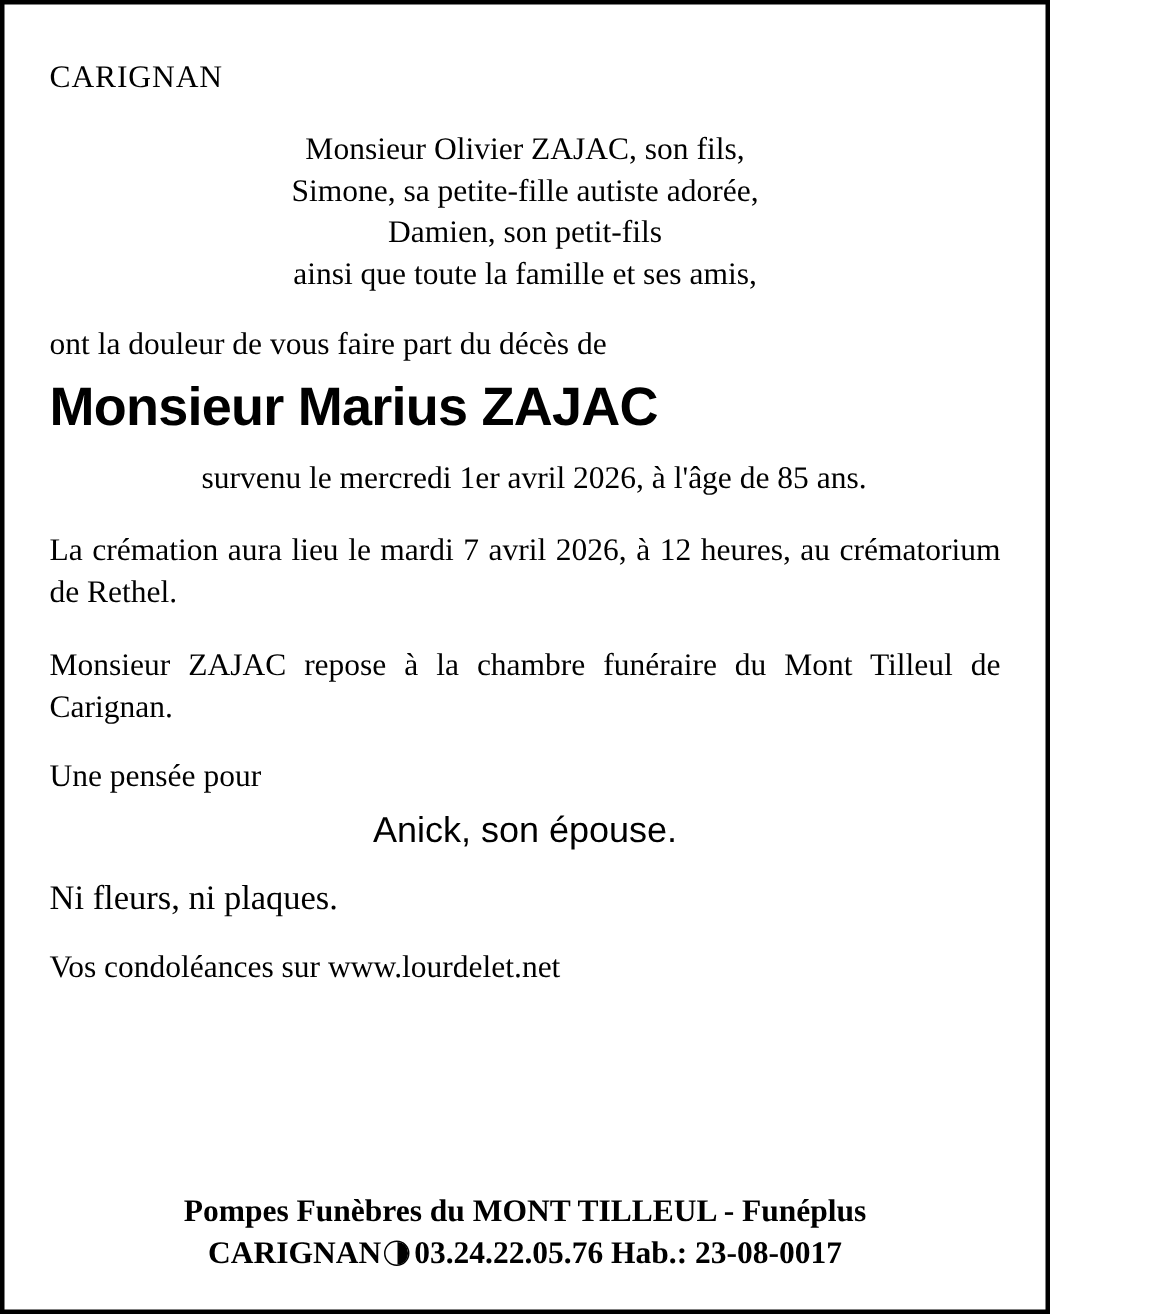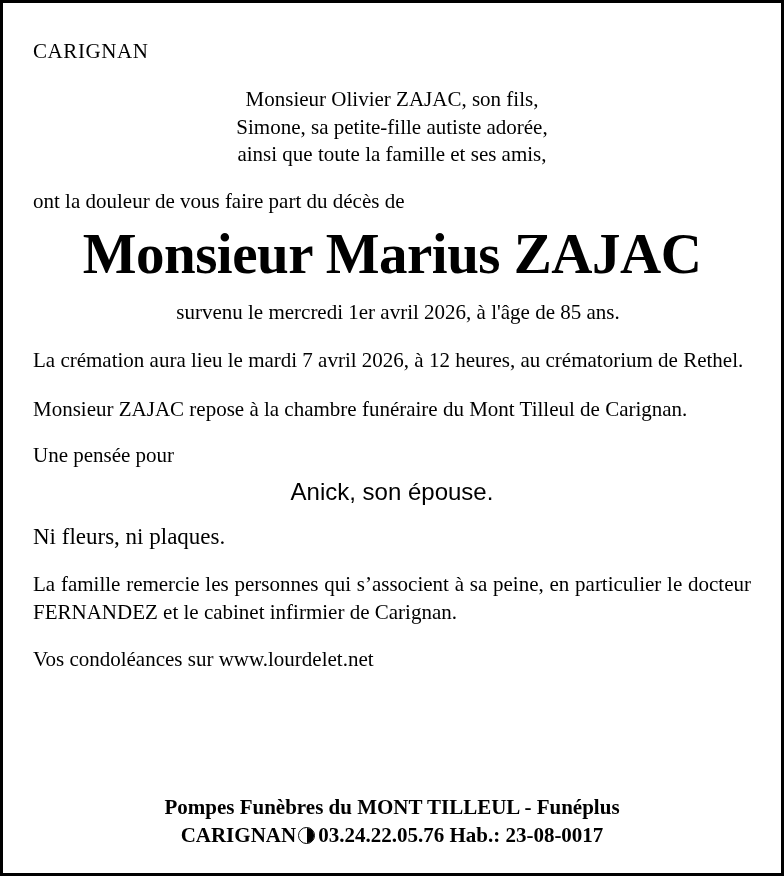--- a/index.html
+++ b/index.html
@@ -8,21 +8,21 @@
     background: #ffffff;
   }
   body {
     width: 784px;
     height: 876px;
     font-family: "Liberation Serif", serif;
     color: #000000;
   }
   .notice {
     box-sizing: border-box;
-    width: 784px;
+    width: 700px;
     height: 876px;
     border: 3px solid #000000;
     padding: 28px 30px 16px 30px;
     background: #ffffff;
     position: relative;
   }
   .city {
     font-family: "Liberation Serif", serif;
     font-size: 21px;
     letter-spacing: 0.6px;
@@ -36,24 +36,23 @@
   }
   .block .ln {
     display: block;
     white-space: nowrap;
   }
   .lead {
     font-size: 21px;
     margin: 12px 0 6px 0;
   }
   .deceased-name {
-    font-family: Liberation Serif, serif;
+    font-family: Liberation Sans, sans-serif;
     font-weight: bold;
-    font-size: 57px;
-    text-align: center;
+    font-size: 36px;
     letter-spacing: -0.5px;
     margin: 10px 0 14px 0;
     line-height: 1.05;
   }
   .para {
     font-size: 21px;
     line-height: 1.35;
     text-align: justify;
     margin: 0 0 20px 0;
   }
@@ -117,40 +116,40 @@
 </head>
 <body>
 
 <div class="notice">
 
   <div class="city">CARIGNAN</div>
 
   <div class="block">
     <span class="ln">Monsieur Olivier ZAJAC, son fils,</span>
     <span class="ln">Simone, sa petite-fille autiste adorée,</span>
+    <span class="ln">Damien, son petit-fils</span>
     <span class="ln">ainsi que toute la famille et ses amis,</span>
   </div>
 
   <div class="lead">ont la douleur de vous faire part du décès de</div>
 
   <div class="deceased-name">Monsieur Marius ZAJAC</div>
 
   <div class="para nojust">survenu le mercredi 1er avril 2026, à l'âge de 85 ans.</div>
 
   <div class="para">La crémation aura lieu le mardi 7 avril 2026, à 12 heures, au crématorium de Rethel.</div>
 
   <div class="para">Monsieur ZAJAC repose à la chambre funéraire du Mont Tilleul de Carignan.</div>
 
   <div class="tribute-intro">Une pensée pour</div>
 
   <div class="tribute-name">Anick, son épouse.</div>
 
   <div class="short">Ni fleurs, ni plaques.</div>
 
-  <div class="para">La famille remercie les personnes qui s’associent à sa peine, en particulier le docteur FERNANDEZ et le cabinet infirmier de Carignan.</div>
 
   <div class="condolences">Vos condoléances sur www.lourdelet.net</div>
 
   <div class="footer">
     <span>Pompes Funèbres du MONT TILLEUL - Funéplus</span>
     <span class="line2">
       <span>CARIGNAN</span><span class="phone-icon"></span><span>03.24.22.05.76</span>
       <span>Hab.: 23-08-0017</span>
     </span>
   </div>

